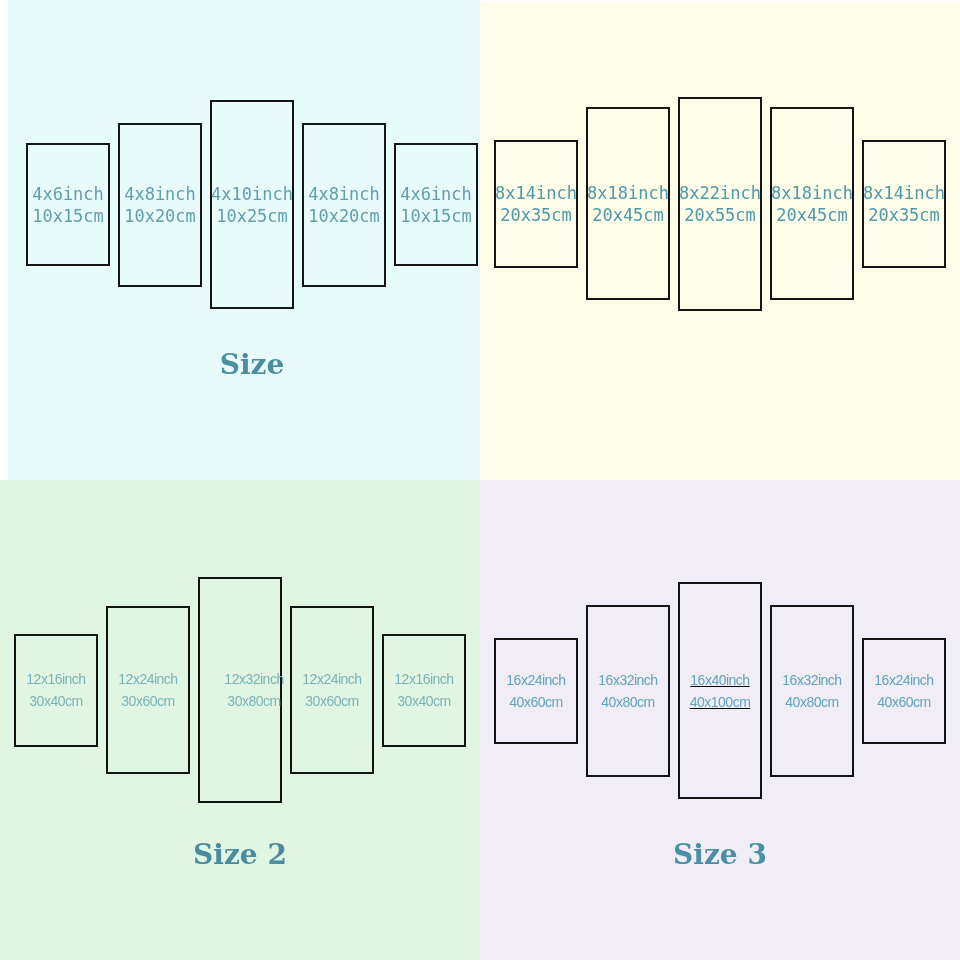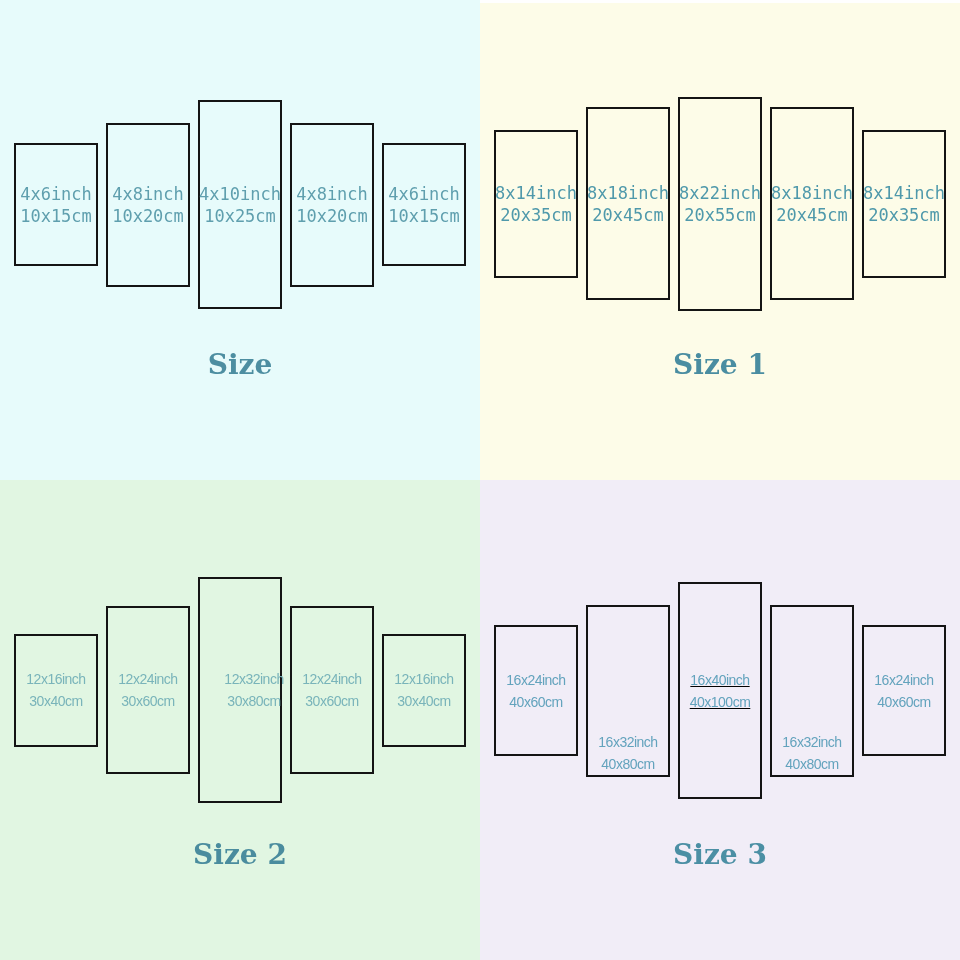--- a/index.html
+++ b/index.html
@@ -8,21 +8,21 @@
     width: 960px;
     height: 960px;
     overflow: hidden;
     font-family: "Liberation Sans", sans-serif;
   }
   .quadrant {
     position: absolute;
     width: 480px;
     height: 480px;
   }
-  .q0 { left: 0;   top: 0; }
+  .q0 { left: 8px;   top: 0; padding-left: 8px; }
   .q1 { left: 480px; top: 0; }
   .q2 { left: 0;   top: 480px; }
   .q3 { left: 480px; top: 480px; }
 
   .top-seam {
     position: absolute;
     left: 480px; top: 0;
     width: 480px; height: 3px;
     background: #ffffff;
     z-index: 5;
@@ -51,30 +51,30 @@
     display: flex;
     align-items: center;
     justify-content: center;
     flex: 0 0 auto;
   }
   
   .q0 .p0, .q0 .p4 { height: 123px; }
   .q0 .p1, .q0 .p3 { height: 164px; }
   .q0 .p2          { height: 209px; }
 
-  .q1 .p0, .q1 .p4 { height: 148px; }
+  .q1 .p0, .q1 .p4 { height: 128px; }
   .q1 .p1, .q1 .p3 { height: 193px; }
   .q1 .p2          { height: 214px; }
 
   .q2 .p0, .q2 .p4 { height: 113px; }
   .q2 .p1, .q2 .p3 { height: 168px; }
   .q2 .p2          { height: 226px; padding-left: 28px; }
 
-  .q3 .p0, .q3 .p4 { height: 131px; }
-  .q3 .p1, .q3 .p3 { height: 172px; align-items: flex-end; }
+  .q3 .p0, .q3 .p4 { height: 106px; }
+  .q3 .p1, .q3 .p3 { height: 172px; }
   .q3 .p2          { height: 217px; text-decoration: underline; }
 
   .panel-label {
     text-align: center;
     white-space: nowrap;
     color: var(--label-color, #5f9fae);
   }
   
   .q0 .panel-label, .q1 .panel-label {
     font-family: "DejaVu Sans Mono", monospace;
@@ -170,21 +170,20 @@
           <div>20x45cm</div>
         </div>
       </div>
       <div class="panel p4" style="border-color: rgb(20, 20, 20);">
         <div class="panel-label">
           <div>8x14inch</div>
           <div>20x35cm</div>
         </div>
       </div>
     </div>
-    <div class="size-title">Size 1</div>
   </div>
 
   <div class="quadrant q2" style="background: rgb(225, 246, 226); --label-color: #79b4ba; --title-color: #4a8c9e;">
     <div class="panel-row">
       <div class="panel p0" style="border-color: rgb(20, 20, 20);">
         <div class="panel-label">
           <div>12x16inch</div>
           <div>30x40cm</div>
         </div>
       </div>

